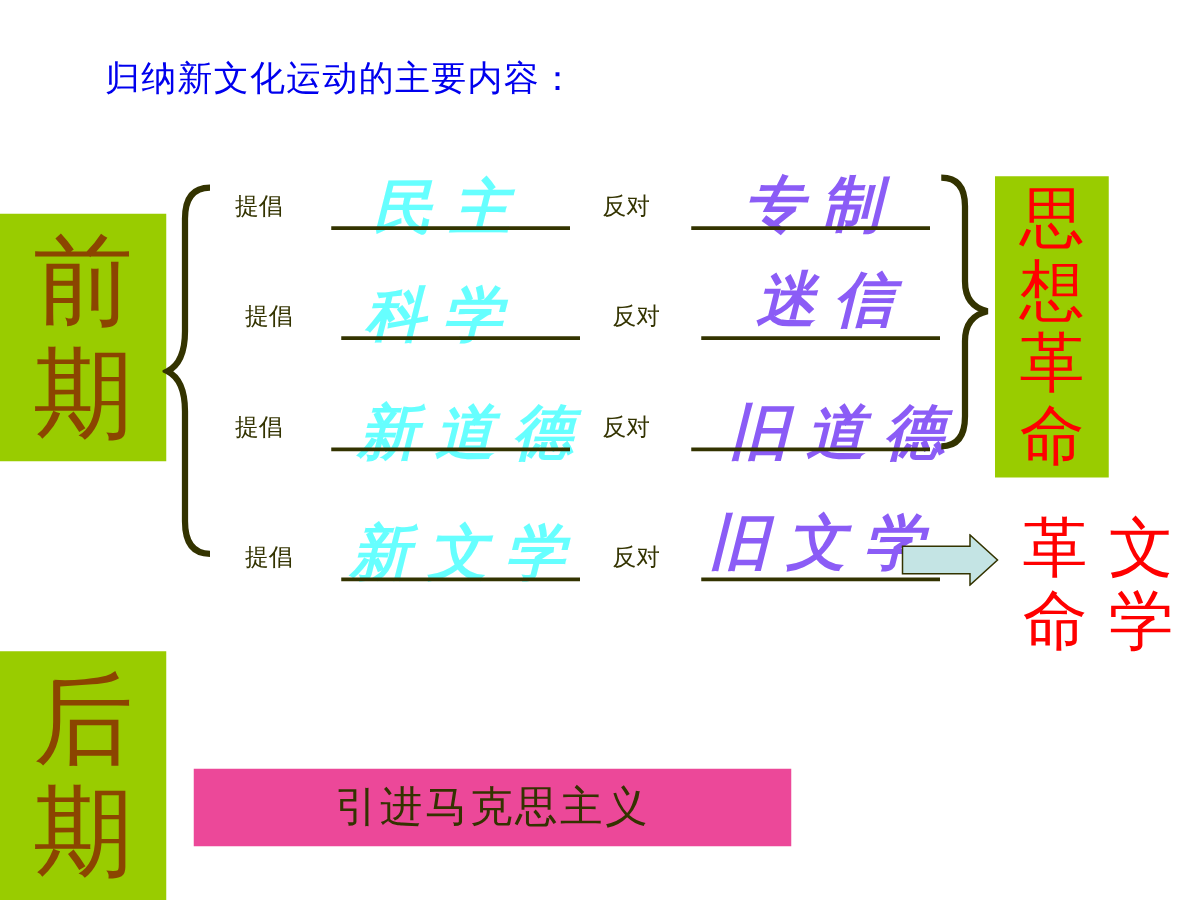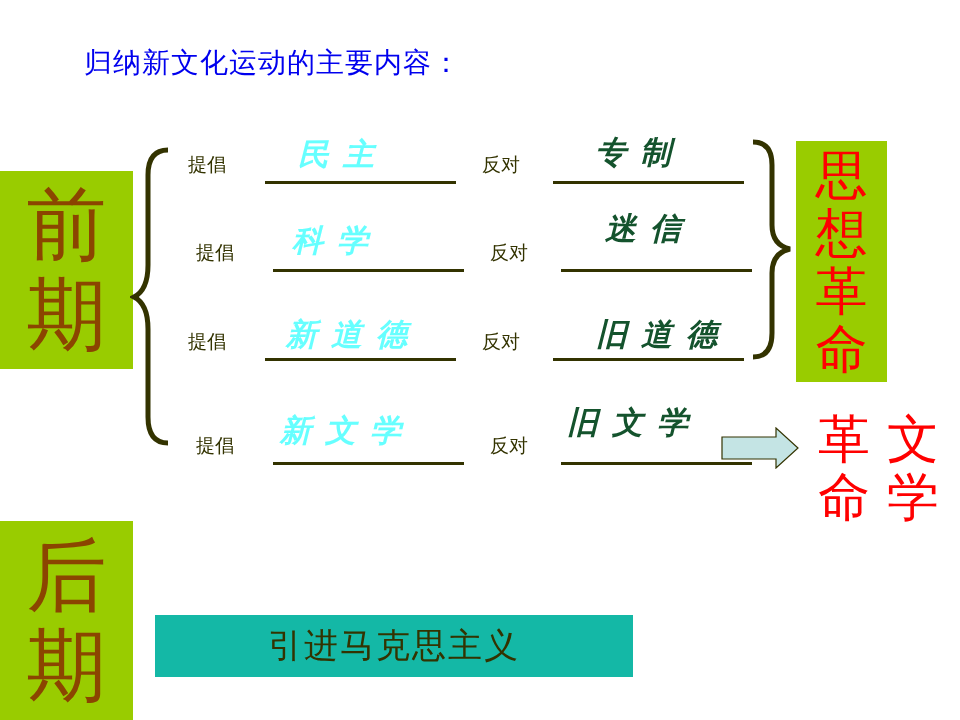--- a/index.html
+++ b/index.html
@@ -5,26 +5,26 @@
   html, body { margin: 0; padding: 0; }
   body { width: 960px; height: 720px; background: #ffffff; position: relative; overflow: hidden; font-family: "DejaVu Sans", sans-serif; }
   .abs { position: absolute; }
   .title { left: 44px; top: 44px; font-size: 28px; color: #0000ee; font-family: Liberation Serif, serif; letter-spacing: 1px; white-space: nowrap; margin-left: 40px; }
   .period-box { background: #99cc00; color: #8b4500; font-family: "DejaVu Serif", serif; font-size: 80px; line-height: 90px; text-align: center; display: flex; flex-direction: column; align-items: center; justify-content: center; }
   .period-early { left: 0; top: 171px; width: 133px; height: 198px; }
   .period-late { left: 0; top: 521px; width: 133px; height: 199px; }
   .period-box span { display: block; }
   .label { font-family: "DejaVu Serif", serif; font-size: 19px; color: #333300; white-space: nowrap; }
   .blank { border-bottom: 3px solid #333300; height: 0; }
-  .hand { font-family: "DejaVu Sans", sans-serif; font-size: 31px; font-style: italic; letter-spacing: 14px; white-space: nowrap; font-weight: bold; }
+  .hand { font-family: "DejaVu Sans", sans-serif; font-size: 48px; font-style: italic; letter-spacing: 14px; white-space: nowrap; font-weight: bold; }
   .hand.promote { color: #66ffff; }
-  .hand.oppose { color: #14532d; }
+  .hand.oppose { color: #8b5cf6; }
   .result-box { left: 796px; top: 141px; width: 91px; height: 241px; background: #99cc00; color: #ff0000; font-size: 52px; line-height: 58px; text-align: center; display: flex; flex-direction: column; align-items: center; justify-content: center; }
   .red-text { color: #ff0000; font-size: 52px; line-height: 58px; text-align: center; }
-  .marx-box { left: 155px; top: 615px; width: 478px; height: 62px; background: #14b8a6; display: flex; align-items: center; justify-content: center; }
+  .marx-box { left: 155px; top: 615px; width: 478px; height: 62px; background: #ec4899; display: flex; align-items: center; justify-content: center; }
   .marx-box span { font-family: "DejaVu Serif", serif; font-size: 34px; color: #333300; letter-spacing: 2px; }
 </style>
 </head>
 <body>
 
 <div class="abs title">归纳新文化运动的主要内容：</div>
 
 <div class="abs period-box period-early">
   <span>前</span>
   <span>期</span>
@@ -45,21 +45,21 @@
 <div class="abs hand promote" style="left:292px; top:220px;">科学</div>
 <div class="abs blank" style="left:273px; top:269px; width:191px;"></div>
 <div class="abs label" style="left:490px; top:240px;">反对</div>
 <div class="abs hand oppose" style="left:605px; top:208px;">迷信</div>
 <div class="abs blank" style="left:561px; top:269px; width:191px;"></div>
 
 <div class="abs label" style="left:188px; top:329px;">提倡</div>
 <div class="abs hand promote" style="left:286px; top:314px;">新道德</div>
 <div class="abs blank" style="left:265px; top:358px; width:191px;"></div>
 <div class="abs label" style="left:482px; top:329px;">反对</div>
-<div class="abs hand oppose" style="left:583px; top:314px;margin-left:13px;">旧道德</div>
+<div class="abs hand oppose" style="left:583px; top:314px;">旧道德</div>
 <div class="abs blank" style="left:553px; top:358px; width:191px;"></div>
 
 <div class="abs label" style="left:196px; top:433px;">提倡</div>
 <div class="abs hand promote" style="left:280px; top:410px;">新文学</div>
 <div class="abs blank" style="left:273px; top:462px; width:191px;"></div>
 <div class="abs label" style="left:490px; top:433px;">反对</div>
 <div class="abs hand oppose" style="left:567px; top:402px;">旧文学</div>
 <div class="abs blank" style="left:561px; top:462px; width:191px;"></div>
 
 <svg class="abs" style="left:750px; top:137px;" width="44" height="225" viewBox="0 0 44 225">

